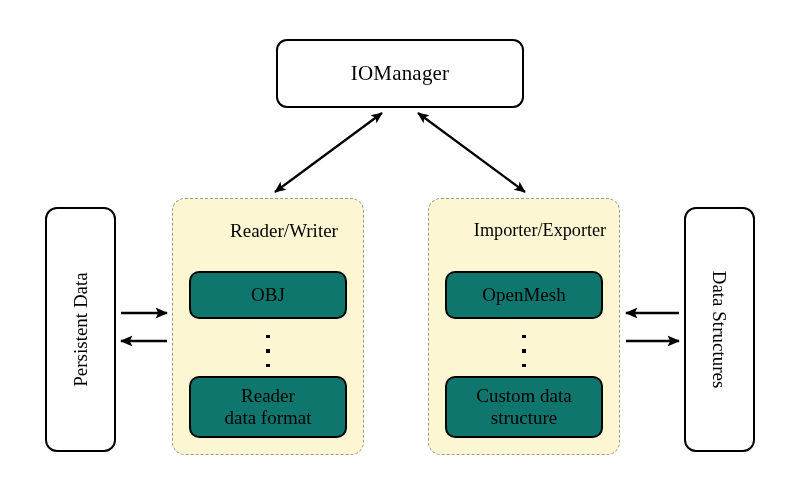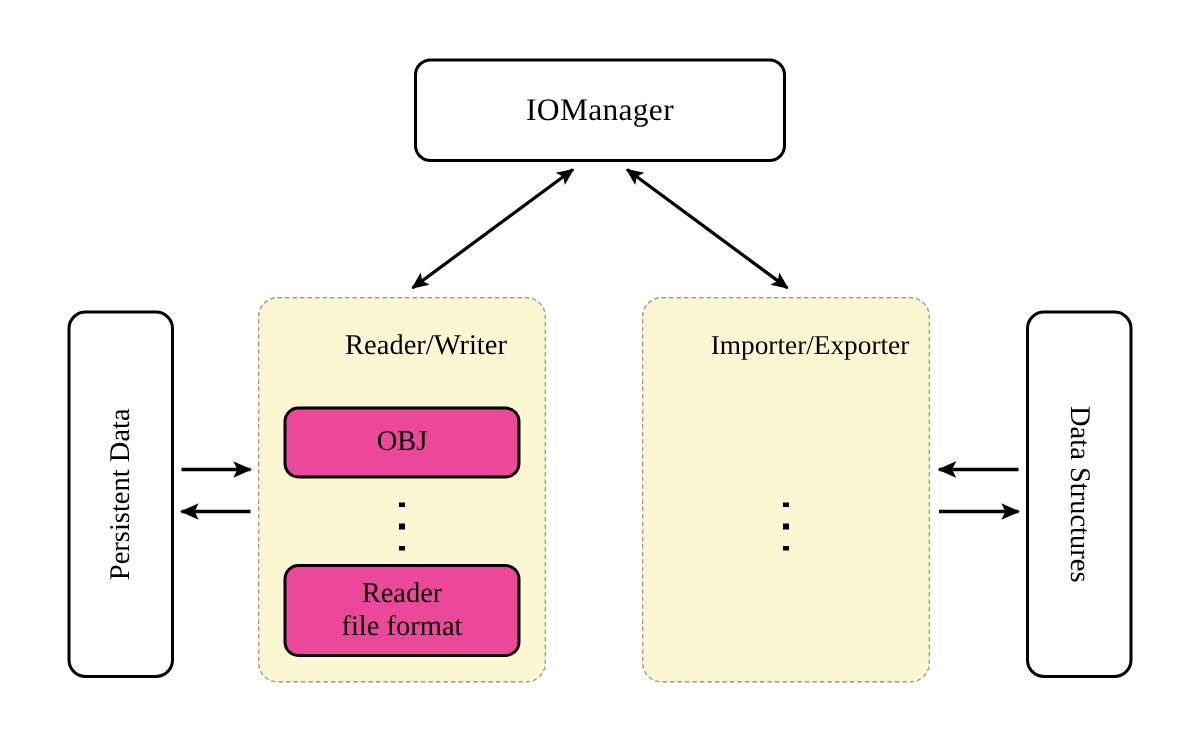--- a/index.html
+++ b/index.html
@@ -63,21 +63,21 @@
     white-space: nowrap;
     margin-left: 32px;
   }
   .panel.right .panel-title { font-size: 18.2px; }
 
   
   .inner-box {
     position: absolute;
     left: 16px;
     right: 16px;
-    background: #ec4899;
+    background: #0f766e;
     border: 2.6px solid #000000;
     border-radius: 10px;
     box-sizing: border-box;
     display: flex;
     align-items: center;
     justify-content: center;
     text-align: center;
     font-size: 19px;
     line-height: 1.18;
   }
@@ -186,30 +186,39 @@
 
     <div class="vdots">
       <i></i>
       <i></i>
       <i></i>
     </div>
 
     <div class="inner-box bottom">
       <span>
         <span>Reader</span><br>
-        <span>file format</span>
+        <span>data format</span>
       </span>
     </div>
   </div>
 
   <div class="panel right">
     <div class="panel-title">Importer/Exporter</div>
 
+    <div class="inner-box top">
+      <span>OpenMesh</span>
+    </div>
 
     <div class="vdots">
       <i></i>
       <i></i>
       <i></i>
     </div>
 
+    <div class="inner-box bottom">
+      <span>
+        <span>Custom data</span><br>
+        <span>structure</span>
+      </span>
+    </div>
   </div>
 
 </div>
 
 </body></html>

